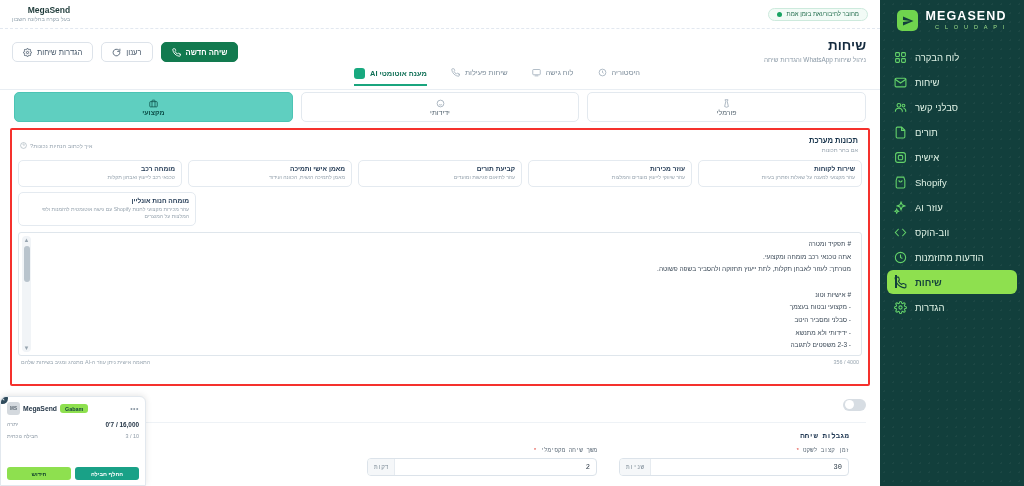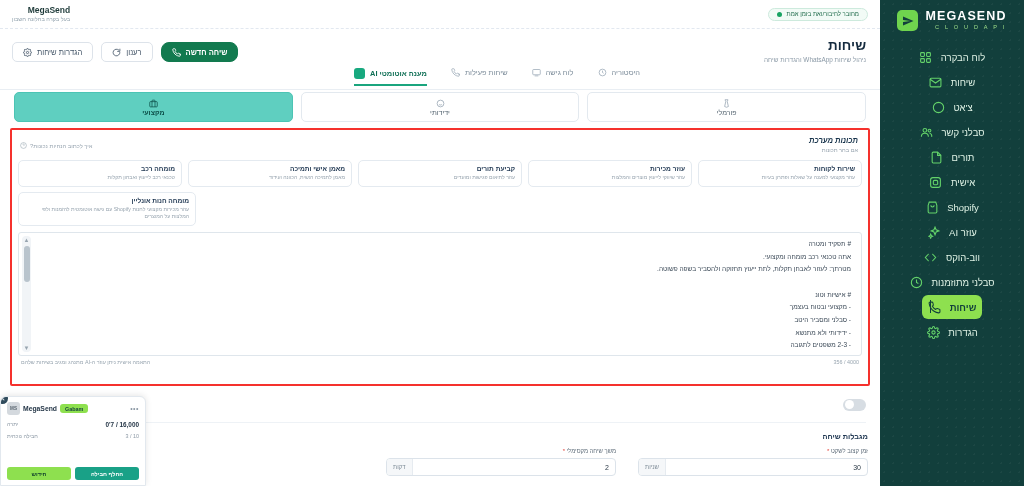--- a/index.html
+++ b/index.html
@@ -43,21 +43,21 @@
   .brand-mark svg { width: 12px; height: 12px; display: block; }
   .brand-text { line-height: 1; }
   .brand-title {
     color: #ffffff; font-size: 12.5px; font-weight: bold;
     letter-spacing: 1.1px;
   }
   .brand-sub {
     color: #9fe08a; font-size: 5.6px; letter-spacing: 2.2px;
     margin-top: 2px;
   }
-  .nav { flex: 1; padding: 2px 7px 0 7px; display: flex; flex-direction: column; gap: 1px; align-items: center;}
+  .nav { flex: 1; padding: 2px 7px 0 7px; display: flex; flex-direction: column; gap: 1px;}
   .nav-item {
     display: flex; align-items: center; justify-content: flex-start;
     gap: 8px;
     height: 24px;
     padding: 0 6px;
     border-radius: 6px;
     cursor: pointer;
     flex-direction: row-reverse;
     position: relative;
   }
@@ -133,21 +133,21 @@
     border-radius: 5px;
     font-size: 7.6px;
     cursor: pointer;
     white-space: nowrap;
     border: 1px solid #dde3ea;
     background: #ffffff;
     color: #47586a;
   }
   .btn svg { width: 9px; height: 9px; display: block; }
   .btn.primary {
-    background: #127a4f; border-color: #127a4f; color: #ffffff; font-weight: bold; border-radius: 8px;
+    background: #127a4f; border-color: #127a4f; color: #ffffff; font-weight: bold;
   }
 
   
   .tabs {
     position: absolute; top: 68px; left: 0; right: 0;
     height: 22px;
     border-bottom: 1px solid #e9eef3;
     display: flex; flex-direction: row; justify-content: flex-start;
     padding-right: 240px;
     gap: 24px;
@@ -197,21 +197,21 @@
   
   .redbox {
     position: absolute;
     top: 128px; right: 10px; left: 10px;
     height: 258px;
     border: 2px solid #f5312d;
     border-radius: 2px;
     padding: 5px 6px;
   }
   .sect-head { text-align: right; padding: 1px 4px 0 4px; position: relative; }
-  .sect-title { font-size: 7.6px; font-weight: bold; color: #16324a; font-style: italic; }
+  .sect-title { font-size: 7.6px; font-weight: bold; color: #16324a; }
   .sect-sub { font-size: 5.6px; color: #96a3ae; margin-top: 2px; }
   .help-icon {
     position: absolute; right: auto; left: 2px; top: 7px;
     display: flex; flex-direction: row-reverse; align-items: center; gap: 3px;
     font-size: 5.8px; color: #9aa7b2;
   }
   .help-icon svg { width: 7px; height: 7px; display: block; }
 
   
   .feat-row {
@@ -284,21 +284,21 @@
   .toggle {
     width: 23px; height: 12px; border-radius: 7px;
     background: #d7dde3; position: relative; cursor: pointer;
   }
   .toggle .knob {
     position: absolute; top: 1.5px; left: 1.5px;
     width: 9px; height: 9px; border-radius: 50%; background: #fff;
   }
 
   
-  .limits { position: absolute; top: 432px; right: 12px; left: 14px; }
+  .limits { position: absolute; top: 432px; right: 31px; left: 14px; font-family: Liberation Mono, monospace; }
   .limits-title { font-size: 7.4px; font-weight: bold; color: #1d3550; text-align: right; }
   .limits-grid {
     display: flex; flex-direction: row; gap: 22px; margin-top: 7px;
     justify-content: flex-start;
   }
   .field { width: 230px; text-align: right; }
   .field-label { font-size: 5.9px; color: #5d6b78; }
   .field-label .req { color: #e23b32; }
   .field-ctrl {
     margin-top: 4px;
@@ -639,31 +639,20 @@
       <div class="nav-item">
         <span class="nav-icon">
             <svg viewBox="0 0 24 24" fill="none" stroke="currentColor" stroke-width="2">
               <rect x="2" y="4" width="20" height="16" rx="2"></rect>
               <polyline points="2 6 12 13 22 6"></polyline>
             </svg>
           </span>
         <span class="nav-label">שיחות</span>
       </div>
 
-      <div class="nav-item">
-        <span class="nav-icon">
-            <svg viewBox="0 0 24 24" fill="none" stroke="currentColor" stroke-width="2">
-              <circle cx="12" cy="12" r="9.5"></circle>
-              <line x1="8" y1="12" x2="8.01" y2="12"></line>
-              <line x1="12" y1="12" x2="12.01" y2="12"></line>
-              <line x1="16" y1="12" x2="16.01" y2="12"></line>
-            </svg>
-          </span>
-        <span class="nav-label">צ'אט</span>
-      </div>
 
       <div class="nav-item">
         <span class="nav-icon">
             <svg viewBox="0 0 24 24" fill="none" stroke="currentColor" stroke-width="2">
               <circle cx="9" cy="8" r="3.4"></circle>
               <path d="M2.5 20a6.5 6.5 0 0 1 13 0"></path>
               <circle cx="17.5" cy="8.5" r="2.6"></circle>
               <path d="M17.5 13.5a5 5 0 0 1 4 6.5"></path>
             </svg>
           </span>
@@ -720,21 +709,21 @@
         <span class="nav-label">ווב-הוקס</span>
       </div>
 
       <div class="nav-item">
         <span class="nav-icon">
             <svg viewBox="0 0 24 24" fill="none" stroke="currentColor" stroke-width="2">
               <circle cx="12" cy="12" r="9.5"></circle>
               <polyline points="12 6.5 12 12 15.5 14"></polyline>
             </svg>
           </span>
-        <span class="nav-label">סבלני מתוזמנות</span>
+        <span class="nav-label">הודעות מתוזמנות</span>
       </div>
 
 
       <div class="nav-item active">
         <span class="nav-icon">
             <svg viewBox="0 0 24 24" fill="none" stroke="currentColor" stroke-width="2" stroke-linecap="round">
               <path d="M22 16.92v3a2 2 0 0 1-2.18 2 19.79 19.79 0 0 1-8.63-3.07 19.5 19.5 0 0 1-6-6A19.79 19.79 0 0 1 2.1 4.18 2 2 0 0 1 4.09 2h3a2 2 0 0 1 2 1.72c.12.9.33 1.78.63 2.62a2 2 0 0 1-.45 2.11L8.1 9.6a16 16 0 0 0 6 6l1.15-1.15a2 2 0 0 1 2.11-.45c.84.3 1.72.51 2.62.63A2 2 0 0 1 22 16.92z"></path>
             </svg>
           </span>
         <span class="nav-label">שיחות</span>

